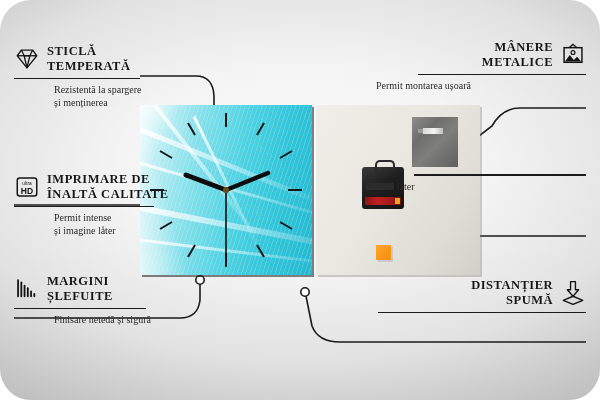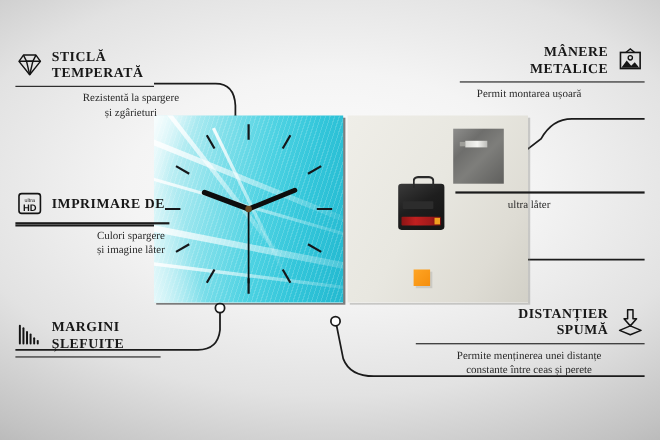--- a/index.html
+++ b/index.html
@@ -11,20 +11,21 @@
     height: 400px;
     overflow: hidden;
     font-family: "Liberation Serif", serif;
   }
   #infographic {
     position: relative;
     width: 600px;
     height: 400px;
     background: radial-gradient(ellipse 95% 80% at 50% 42%,
                 #fdfdfd 0%, #f4f4f4 32%, #e2e2e2 60%, #c2c2c2 85%, #ababab 100%);
+    border-radius: 31px;
   }
 
   
   #connectors {
     position: absolute;
     left: 0; top: 0;
     width: 600px; height: 400px;
   }
 
   
@@ -159,31 +160,31 @@
     background: #1b1b1b;
     margin: 4px 0 4px 0;
   }
   .feature .desc {
     font-size: 10px;
     color: #2a2a2a;
     line-height: 1.3;
   }
   .feature.left .head { justify-content: flex-start; }
   .feature.left .title { text-align: left; }
-  .feature.left .desc  { text-align: center; }
+  .feature.left .desc  { text-align: left; margin-left: 40px; }
   .feature.right .head { justify-content: flex-end; flex-direction: row; }
   .feature.right .title { text-align: right; }
-  .feature.right .desc  { text-align: center; }
+  .feature.right .desc  { text-align: left; }
 
   .ico { width: 26px; height: 26px; flex: 0 0 26px; }
 
   
   #f-glass   { left: 14px;  top: 44px;  }
   #f-print   { left: 14px;  top: 172px; }
-  #f-edges   { left: 14px;  top: 290px; }
+  #f-edges   { left: 14px;  top: 274px; }
   #f-handles { left: 376px; top: 40px;  }
   #f-mech    { left: 376px; top: 170px; }
   #f-spacer  { left: 376px; top: 278px; }
 
   #f-glass   .rule { width: 126px; }
   #f-print   .rule { width: 140px; }
   #f-edges   .rule { width: 132px; }
   #f-handles .rule { width: 168px; margin-left: auto; }
   #f-mech    .rule { width: 172px; margin-left: auto; }
   #f-spacer  .rule { width: 208px; margin-left: auto; }
@@ -276,38 +277,39 @@
         </g>
       </svg>
       <div class="title">
         <div>STICLĂ</div>
         <div>TEMPERATĂ</div>
       </div>
     </div>
     <div class="rule"></div>
     <div class="desc">
       <div>Rezistentă la spargere</div>
-      <div>și zgârieturi</div>
+      <div>și menținerea</div>
     </div>
   </div>
 
   <div class="feature left" id="f-print">
     <div class="head">
       <svg class="ico" viewBox="0 0 32 32">
         <rect x="4" y="5" width="24" height="22" rx="3" fill="none" stroke="#141414" stroke-width="1.8"></rect>
         <text x="16" y="14" font-family="Liberation Sans, sans-serif" font-size="6" text-anchor="middle" fill="#141414">ultra</text>
         <text x="16" y="24" font-family="Liberation Sans, sans-serif" font-size="10.5" font-weight="bold" text-anchor="middle" fill="#141414">HD</text>
       </svg>
       <div class="title">
         <div>IMPRIMARE DE</div>
-      </div>
-    </div>
-    <div class="rule"></div>
-    <div class="desc">
-      <div>Culori spargere</div>
+        <div>ÎNALTĂ CALITATE</div>
+      </div>
+    </div>
+    <div class="rule"></div>
+    <div class="desc">
+      <div>Permit intense</div>
       <div>și imagine låter</div>
     </div>
   </div>
 
   <div class="feature left" id="f-edges">
     <div class="head">
       <svg class="ico" viewBox="0 0 32 32">
         <g stroke="#141414" stroke-width="2.2" stroke-linecap="round">
           <line x1="5" y1="5" x2="5" y2="25"></line>
           <line x1="9" y1="8" x2="9" y2="25"></line>
@@ -316,20 +318,23 @@
           <line x1="21" y1="19" x2="21" y2="25"></line>
           <line x1="25" y1="22" x2="25" y2="25"></line>
         </g>
       </svg>
       <div class="title">
         <div>MARGINI</div>
         <div>ȘLEFUITE</div>
       </div>
     </div>
     <div class="rule"></div>
+    <div class="desc">
+      <div>Finisare netedă și sigură</div>
+    </div>
   </div>
 
   <div class="feature right" id="f-handles">
     <div class="head">
       <div class="title">
         <div>MÂNERE</div>
         <div>METALICE</div>
       </div>
       <svg class="ico" viewBox="0 0 32 32">
         <path d="M11 7 L16 3 L21 7" fill="none" stroke="#141414" stroke-width="1.6"></path>
@@ -356,19 +361,15 @@
       <div class="title">
         <div>DISTANȚIER</div>
         <div>SPUMĂ</div>
       </div>
       <svg class="ico" viewBox="0 0 32 32">
         <path d="M13 2 h6 v10 h4 l-7 8 -7-8 h4 z" fill="none" stroke="#141414" stroke-width="1.7" stroke-linejoin="round"></path>
         <path d="M16 20 L28 25 L16 30 L4 25 Z" fill="none" stroke="#141414" stroke-width="1.7" stroke-linejoin="round"></path>
       </svg>
     </div>
     <div class="rule"></div>
-    <div class="desc">
-      <div>Permite menținerea unei distanțe</div>
-      <div>constante între ceas și perete</div>
-    </div>
   </div>
 
 </div>
 
 </body></html>

